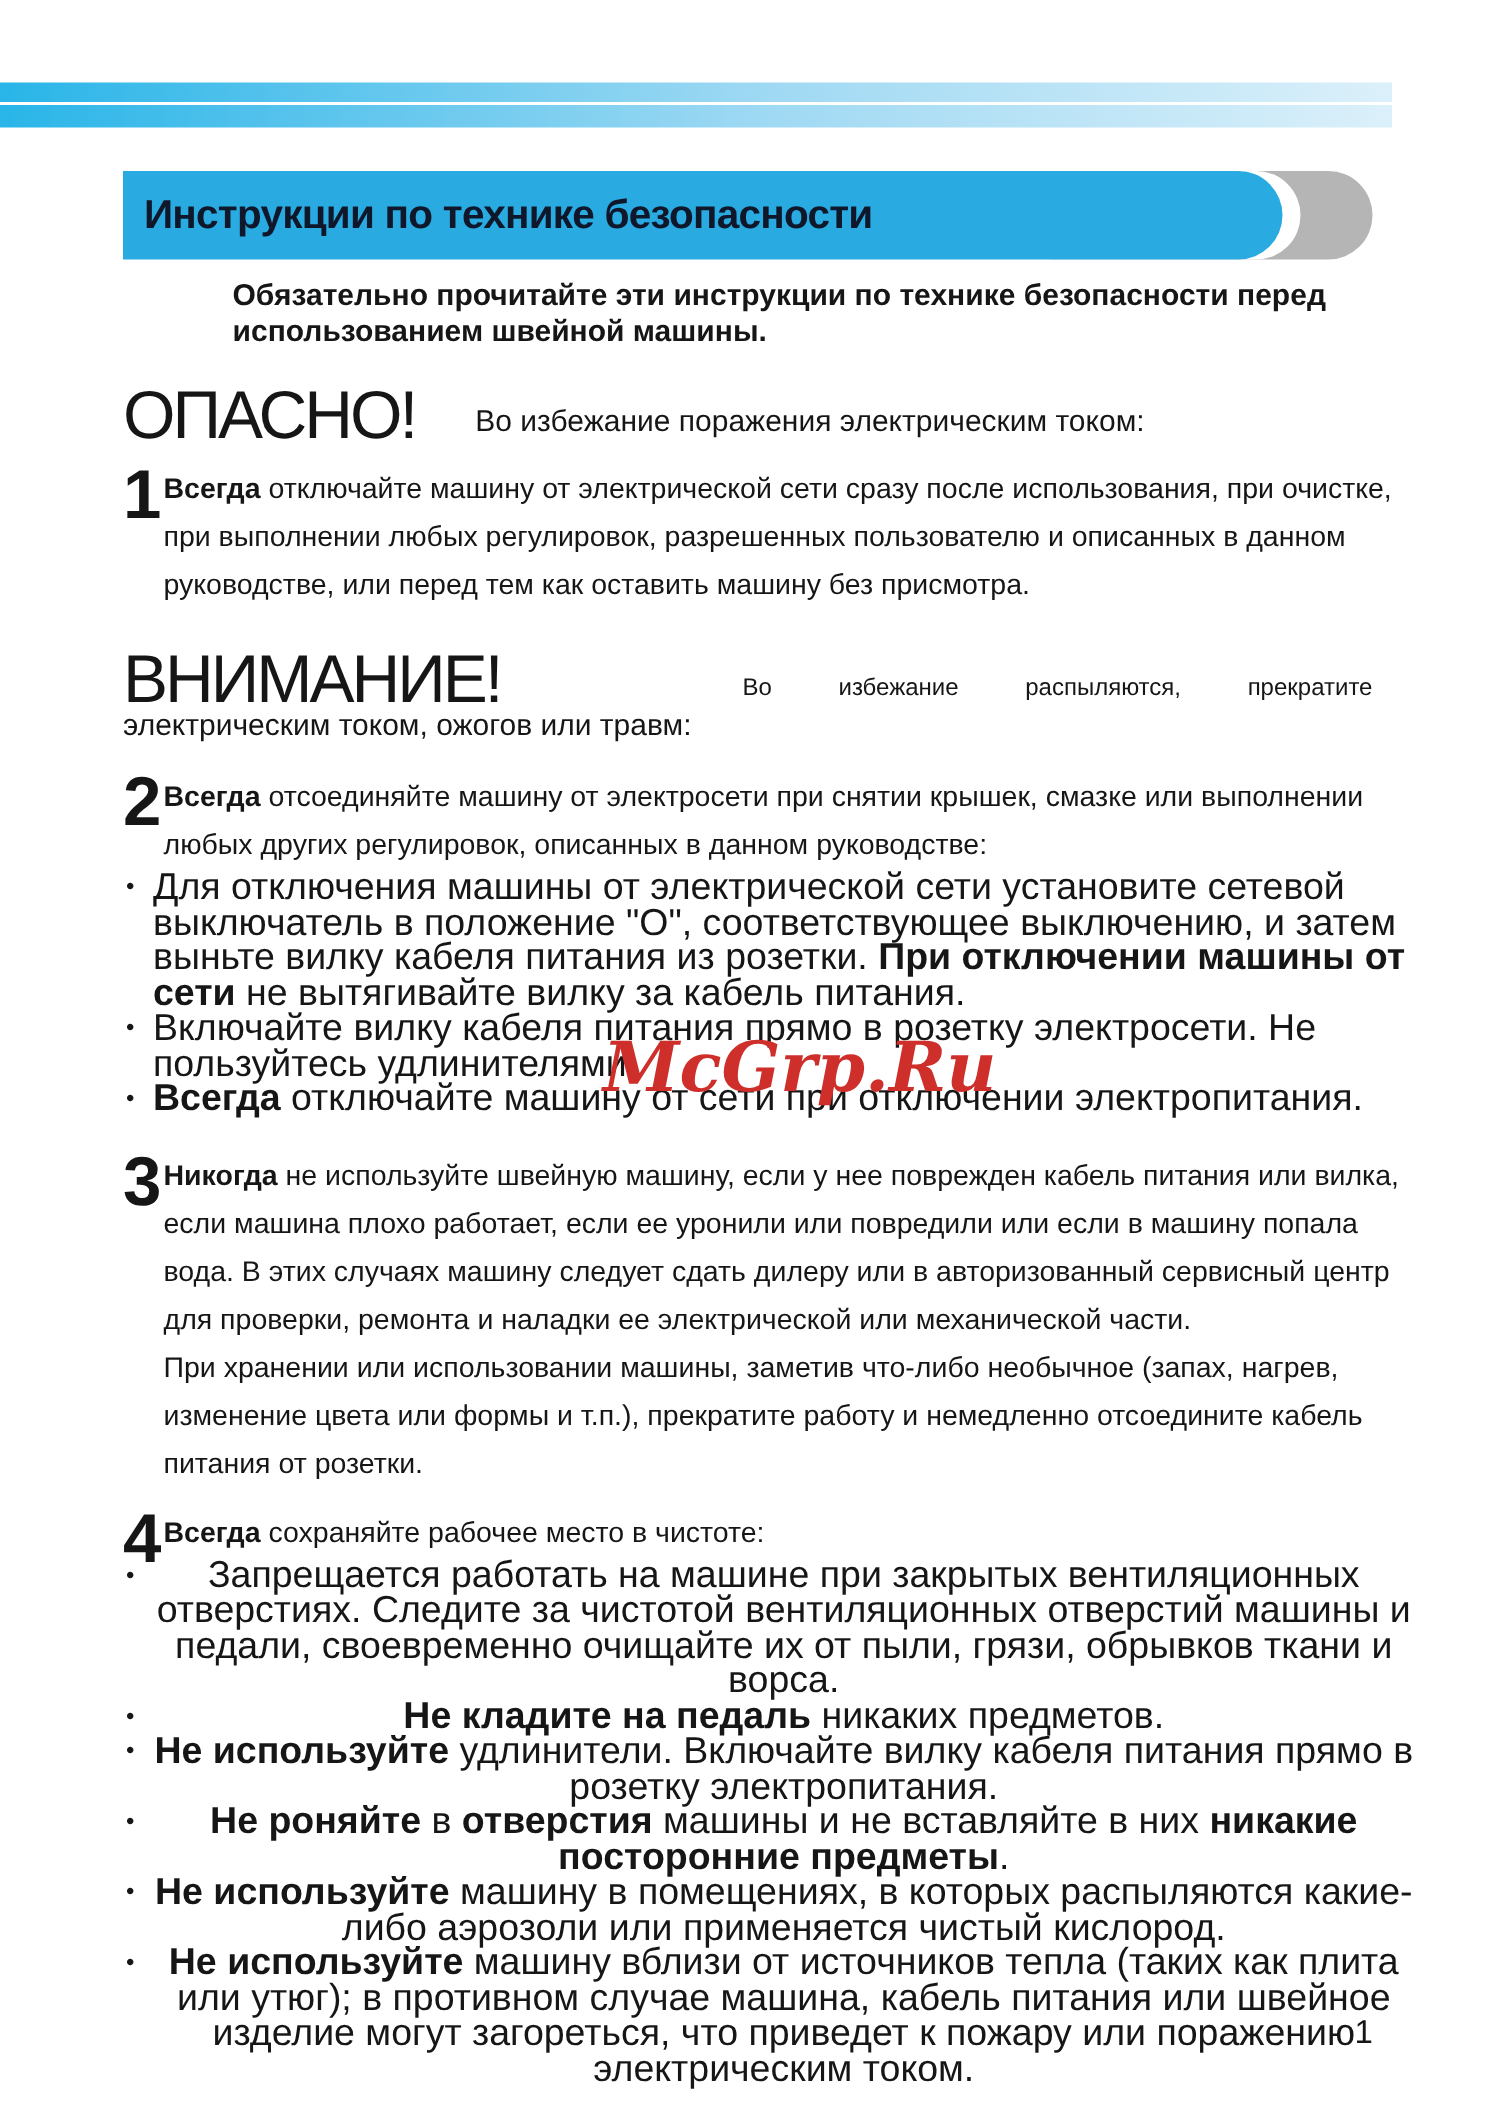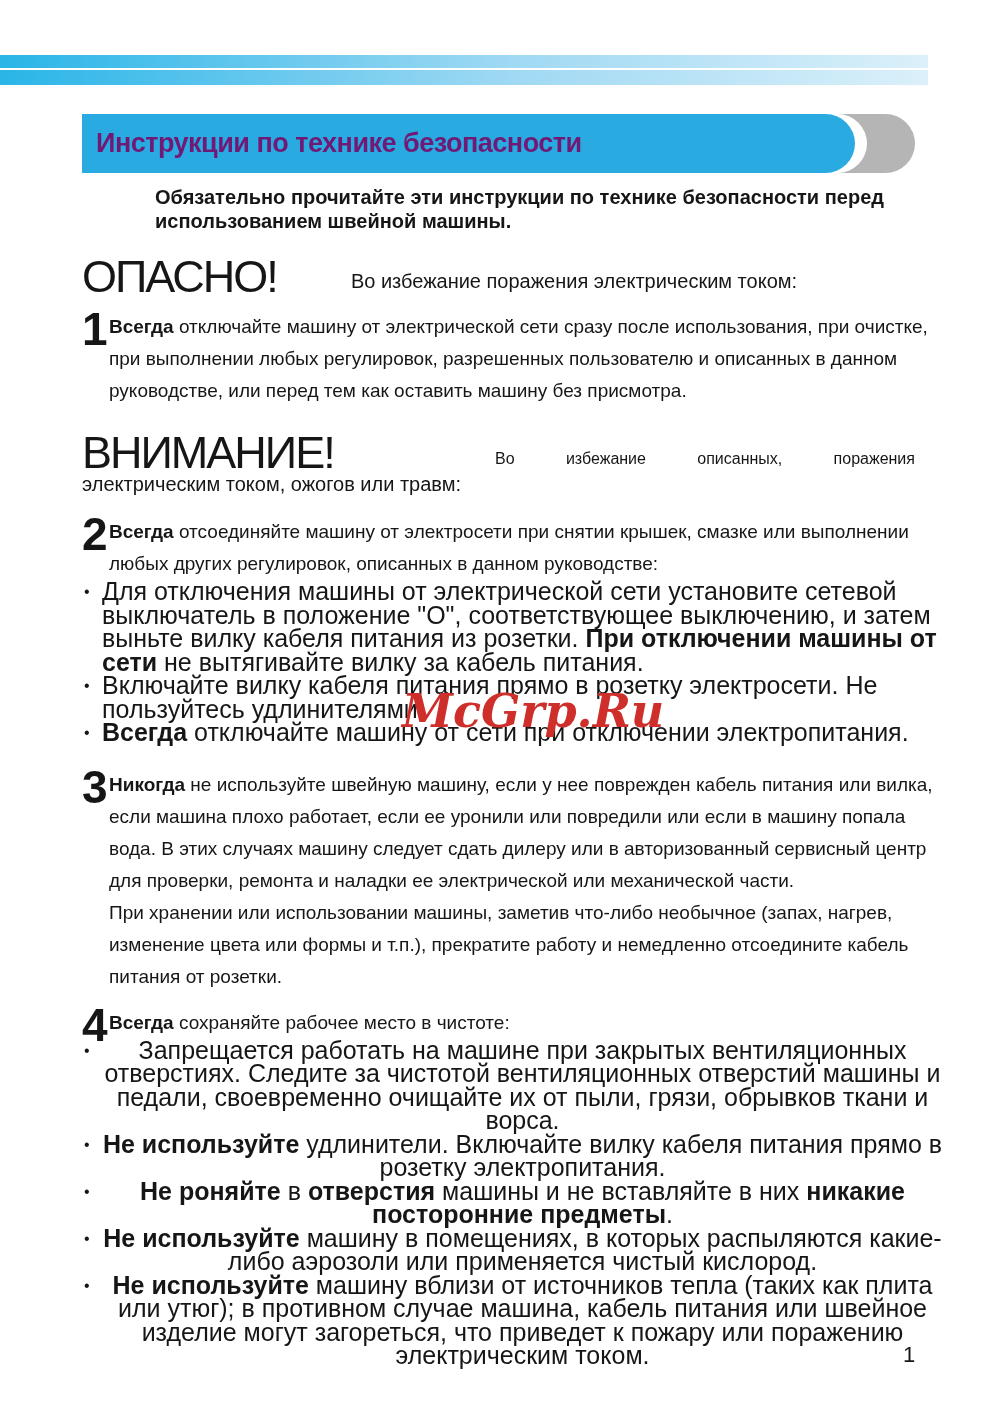--- a/index.html
+++ b/index.html
@@ -14,28 +14,28 @@
   }
   .topbar::after{content:"";position:absolute;left:0;top:13px;width:100%;height:2px;background:#ffffff;}
   
   .hdr-gray{position:absolute;left:700px;top:114px;width:215px;height:59px;
     border-radius:0 29.5px 29.5px 0;background:var(--crescent_gray);}
   .hdr-white{position:absolute;left:700px;top:114px;width:167px;height:59px;
     border-radius:0 29.5px 29.5px 0;background:#ffffff;}
   .hdr-blue{position:absolute;left:82px;top:114px;width:773px;height:59px;
     border-radius:0 29.5px 29.5px 0;background:var(--accent_blue);
     display:flex;align-items:center;padding-left:14px;box-sizing:border-box;}
-  .hdr-title{color:#701a75;font-weight:bold;font-size:27px;letter-spacing:-0.5px;}
+  .hdr-title{color:#0f172a;font-weight:bold;font-size:27px;letter-spacing:-0.5px;}
   
   .content{position:absolute;left:82px;top:186px;width:861px;}
   .intro{margin:0 0 0 73px;width:745px;font-weight:bold;font-size:20px;line-height:23.5px;}
   .intro p{margin:0;}
   .h-row{display:flex;align-items:flex-end;margin-top:24px;}
   .h-row h1{font-size:45px;line-height:40px;font-weight:normal;margin:0;letter-spacing:-2px;white-space:nowrap;}
-  .danger-sub{font-size:20px;margin-left:74px;margin-bottom:4px;white-space:nowrap;}
+  .danger-sub{font-size:20px;margin-left:40px;margin-bottom:4px;white-space:nowrap;}
   .warn-row{margin-top:26px;}
   .warn-words{margin-left:auto;width:420px;display:flex;justify-content:space-between;
     font-size:16px;margin-bottom:5px;margin-right:28px;}
   .warn-line2{font-size:20px;line-height:23px;margin:0;}
   .item{position:relative;padding-left:27px;}
   .item .num{position:absolute;left:0;top:-4px;font-size:46px;line-height:44px;font-weight:bold;}
   .item .para{font-size:19px;line-height:32px;}
   .mt-item1{margin-top:14px;}
   .mt-item2{margin-top:20px;}
   .mt-item3{margin-top:24px;}
@@ -78,22 +78,22 @@
     <div class="item-body">
         <div class="para"><b>Всегда</b><span> отключайте машину от электрической сети сразу после использования, при очистке, при выполнении любых регулировок, разрешенных пользователю и описанных в данном руководстве, или перед тем как оставить машину без присмотра.</span></div>
       </div>
   </section>
 
   <div class="h-row warn-row">
     <h1>ВНИМАНИЕ!</h1>
     <span class="warn-words">
         <span>Во</span>
         <span>избежание</span>
-        <span>описанных,</span>
-        <span>поражения</span>
+        <span>распыляются,</span>
+        <span>прекратите</span>
       </span>
   </div>
   <p class="warn-line2">электрическим током, ожогов или травм:</p>
 
   <section class="item mt-item2">
     <span class="num">2</span>
     <div class="item-body">
         <div class="para"><b>Всегда</b><span> отсоединяйте машину от электросети при снятии крышек, смазке или выполнении любых других регулировок, описанных в данном руководстве:</span></div>
       </div>
   </section>
@@ -114,20 +114,21 @@
 
   <section class="item mt-item4">
     <span class="num">4</span>
     <div class="item-body">
         <div class="para"><b>Всегда</b><span> сохраняйте рабочее место в чистоте:</span></div>
       </div>
   </section>
 
   <ul class="bullets mt-bul2">
       <li><span>Запрещается работать на машине при закрытых вентиляционных отверстиях. Следите за чистотой вентиляционных отверстий машины и педали, своевременно очищайте их от пыли, грязи, обрывков ткани и ворса.</span></li>
+      <li><b>Не кладите на педаль</b><span> никаких предметов.</span></li>
       <li><b>Не используйте</b><span> удлинители. Включайте вилку кабеля питания прямо в розетку электропитания.</span></li>
       <li><b>Не роняйте</b><span> в </span><b>отверстия</b><span> машины и не вставляйте в них </span><b>никакие посторонние</b><span> </span><b>предметы</b><span>.</span></li>
       <li><b>Не используйте</b><span> машину в помещениях, в которых распыляются какие-либо аэрозоли или применяется чистый кислород.</span></li>
       <li><b>Не используйте</b><span> машину вблизи от источников тепла (таких как плита или утюг); в противном случае машина, кабель питания или швейное изделие могут загореться, что приведет к пожару или поражению электрическим током.</span></li>
     </ul>
 
 </div>
 
 <div class="watermark">McGrp.Ru</div>
 <div class="pagenum">1</div>

